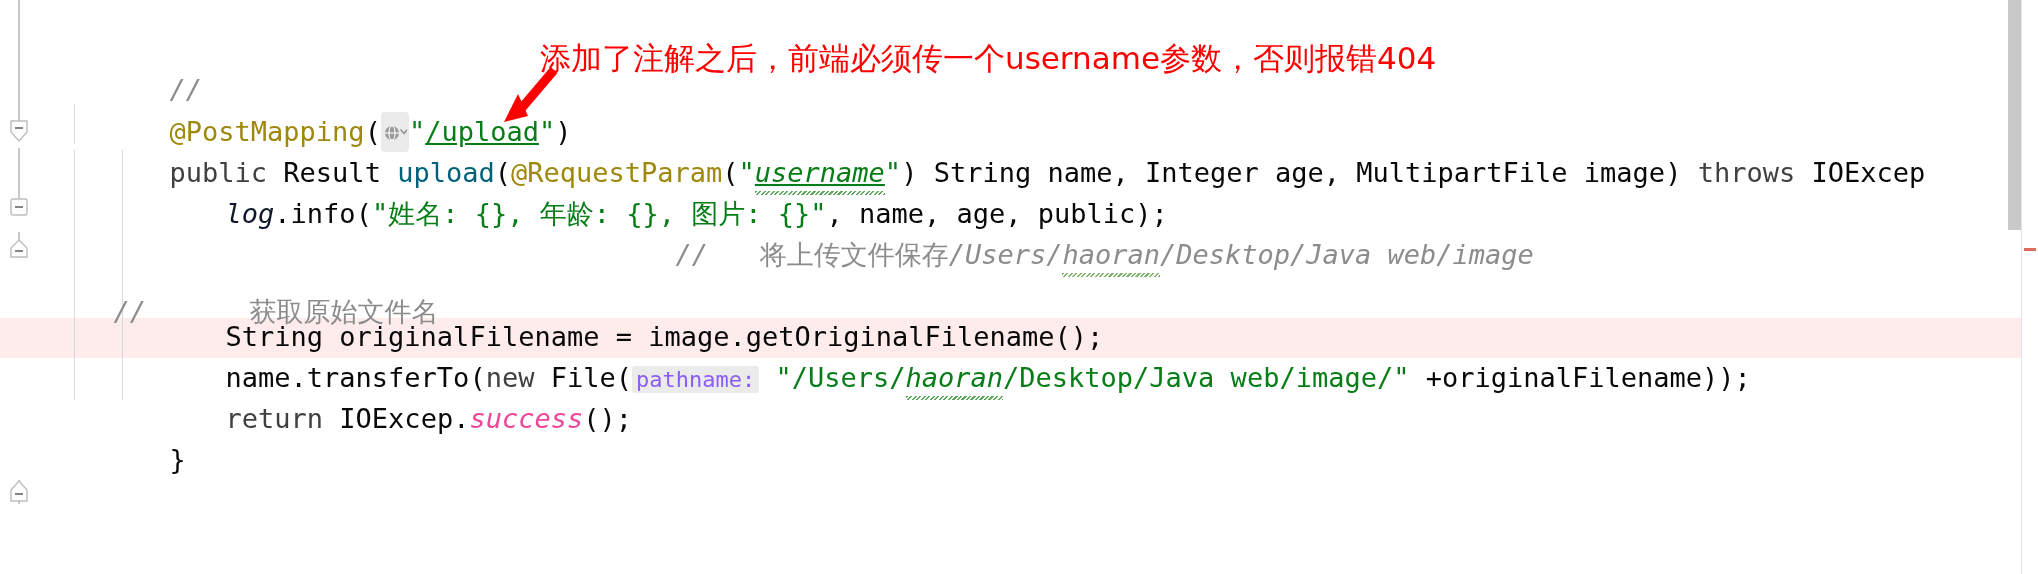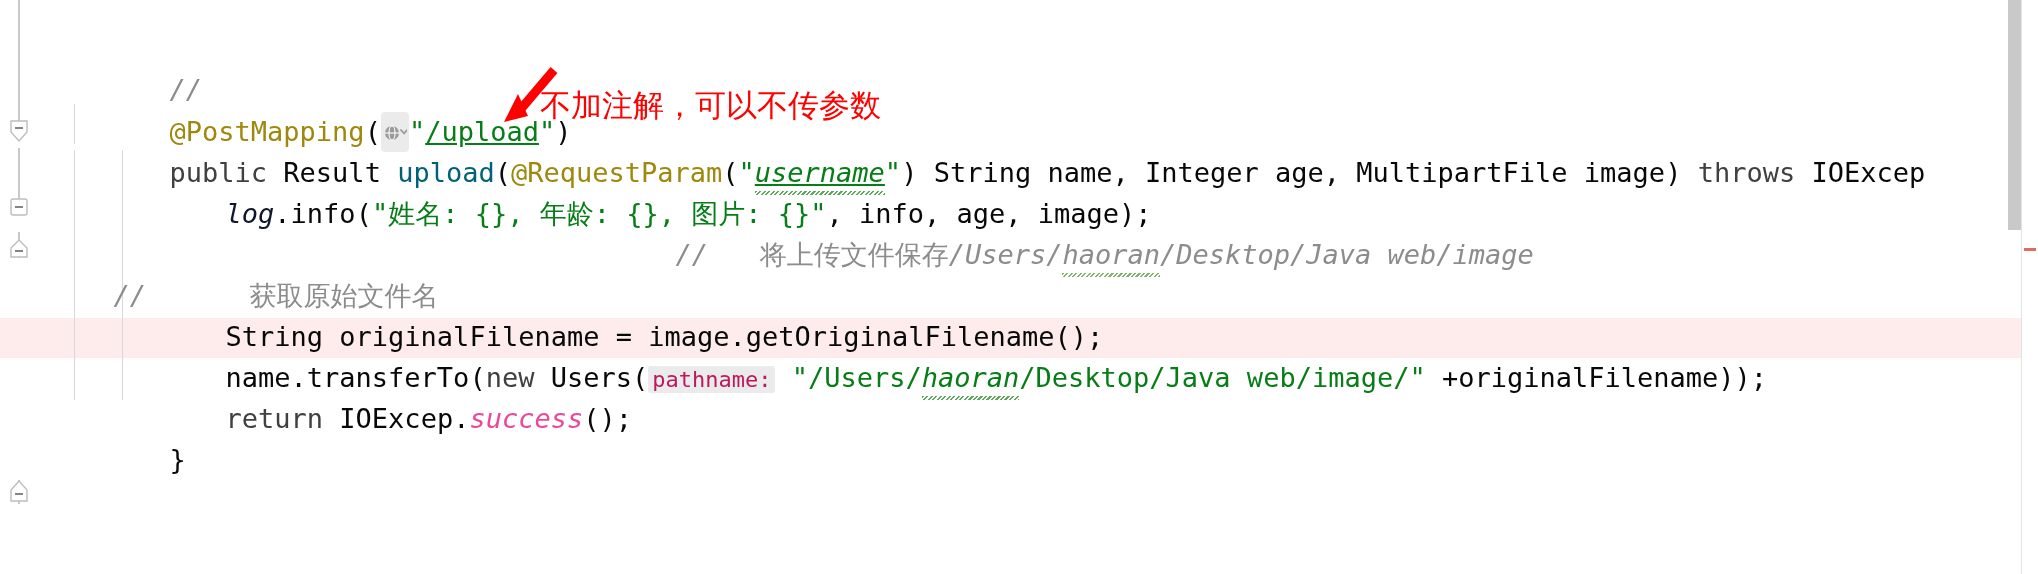--- a/index.html
+++ b/index.html
@@ -82,21 +82,21 @@
   
   .kw       { color: #404040; }
   .plain    { color: #080808; }
   .anno     { color: #9e880d; }
   .str      { color: #067d17; }
   .method   { color: #00627a; }
   .comment  { color: #8c8c8c; font-style: italic; }
   .cmt-plain{ color: #8c8c8c; }
   .field    { color: #0f172a; font-style: italic; }
   .static-m { color: #ec4899; font-style: italic; }
-  .hint     { color: #be185d; font-size: 22px; background: #ebebeb; border-radius: 3px; padding: 1px 4px; margin-top: 48px; }
+  .hint     { color: #8b5cf6; font-size: 22px; background: #ebebeb; border-radius: 3px; padding: 1px 4px; margin-top: 48px; }
   .underline-link { color: #067d17; text-decoration: underline; text-decoration-color: #067d17; }
 
   
   .squiggle {
     position: relative;
     display: inline-block;
     font-style: italic;
   }
   .squiggle::after {
     content: "";
@@ -233,49 +233,49 @@
             <line x1="2" y1="11" x2="16" y2="11" stroke="#ffffff" stroke-width="1.1"></line>
             <path d="M18 8 l3 3.5 l3 -3.5" fill="none" stroke="#9a9a9a" stroke-width="1.8" stroke-linecap="round" stroke-linejoin="round"></path>
           </svg></span><span class="str">"</span><span class="underline-link">/upload</span><span class="str">"</span><span class="plain">)</span>
     </div>
 
     <div class="line" style="top:113px; padding-left:72px;">
       <span class="kw">public</span><span class="plain"> Result </span><span class="method">upload</span><span class="plain">(</span><span class="anno">@RequestParam</span><span class="plain">(</span><span class="str">"</span><span class="str squiggle squiggle-green" style="text-decoration:underline; text-decoration-color:#067d17;">username</span><span class="str">"</span><span class="plain">) String name, Integer age, MultipartFile image) </span><span class="kw">throws</span><span class="plain"> IOExcep</span>
     </div>
 
     <div class="line" style="top:154px; padding-left:128px;">
-      <span class="field">log</span><span class="plain">.</span><span class="plain">info</span><span class="plain">(</span><span class="str">"姓名: {}, 年龄: {}, 图片: {}"</span><span class="plain">, info, age, image);</span>
+      <span class="field">log</span><span class="plain">.</span><span class="plain">info</span><span class="plain">(</span><span class="str">"姓名: {}, 年龄: {}, 图片: {}"</span><span class="plain">, name, age, public);</span>
     </div>
 
     <div class="line" style="top:195px; padding-left:3px;text-align:center;">
       <span class="comment" style="display:inline-block;width:152px;padding-left:16px;box-sizing:border-box;">//</span><span class="cmt-plain">将上传文件保存</span><span class="comment">/Users/</span><span class="comment squiggle">haoran</span><span class="comment">/Desktop/Java web/image</span>
     </div>
 
-    <div class="line" style="top:236px; padding-left:0px;">
+    <div class="line" style="top:252px; padding-left:0px;">
       <span class="comment" style="display:inline-block;width:152px;padding-left:16px;box-sizing:border-box;">//</span><span class="cmt-plain">获取原始文件名</span>
     </div>
 
     <div class="line" style="top:277px; padding-left:128px;">
       <span class="plain">String originalFilename = image.</span><span class="plain">getOriginalFilename</span><span class="plain">();</span>
     </div>
 
     <div class="line" style="top:318px; padding-left:128px;">
-      <span class="plain">name.transferTo(</span><span class="kw">new</span><span class="plain"> Users(</span><span class="hint">pathname:</span><span class="plain"> </span><span class="str">"/Users/</span><span class="str squiggle squiggle-green">haoran</span><span class="str">/Desktop/Java web/image/"</span><span class="plain"> +originalFilename));</span>
+      <span class="plain">name.transferTo(</span><span class="kw">new</span><span class="plain"> File(</span><span class="hint">pathname:</span><span class="plain"> </span><span class="str">"/Users/</span><span class="str squiggle squiggle-green">haoran</span><span class="str">/Desktop/Java web/image/"</span><span class="plain"> +originalFilename));</span>
     </div>
 
     <div class="line" style="top:359px; padding-left:128px;">
       <span class="kw">return</span><span class="plain"> IOExcep.</span><span class="static-m">success</span><span class="plain">();</span>
     </div>
 
     <div class="line" style="top:400px; padding-left:72px;">
       <span class="plain">}</span>
     </div>
   </div>
 
-  <div class="annotation" style="left:540px; top:85px; font-size:31px;">不加注解，可以不传参数</div>
+  <div class="annotation" style="left:540px; top:38px; font-size:31px;">添加了注解之后，前端必须传一个username参数，否则报错404</div>
 
   <div class="arrow-wrap" style="left:494px; top:66px;">
     <svg width="70" height="62" viewBox="0 0 70 62">
       <path d="M60 4 L26 44" stroke="#ff0000" stroke-width="9" stroke-linecap="butt"></path>
       <path d="M10 56 L34 50 L24 28 Z" fill="#ff0000"></path>
     </svg>
   </div>
 
   <div class="scroll-track"></div>
   <div class="scroll-thumb" style="top:0px; height:230px;"></div>

